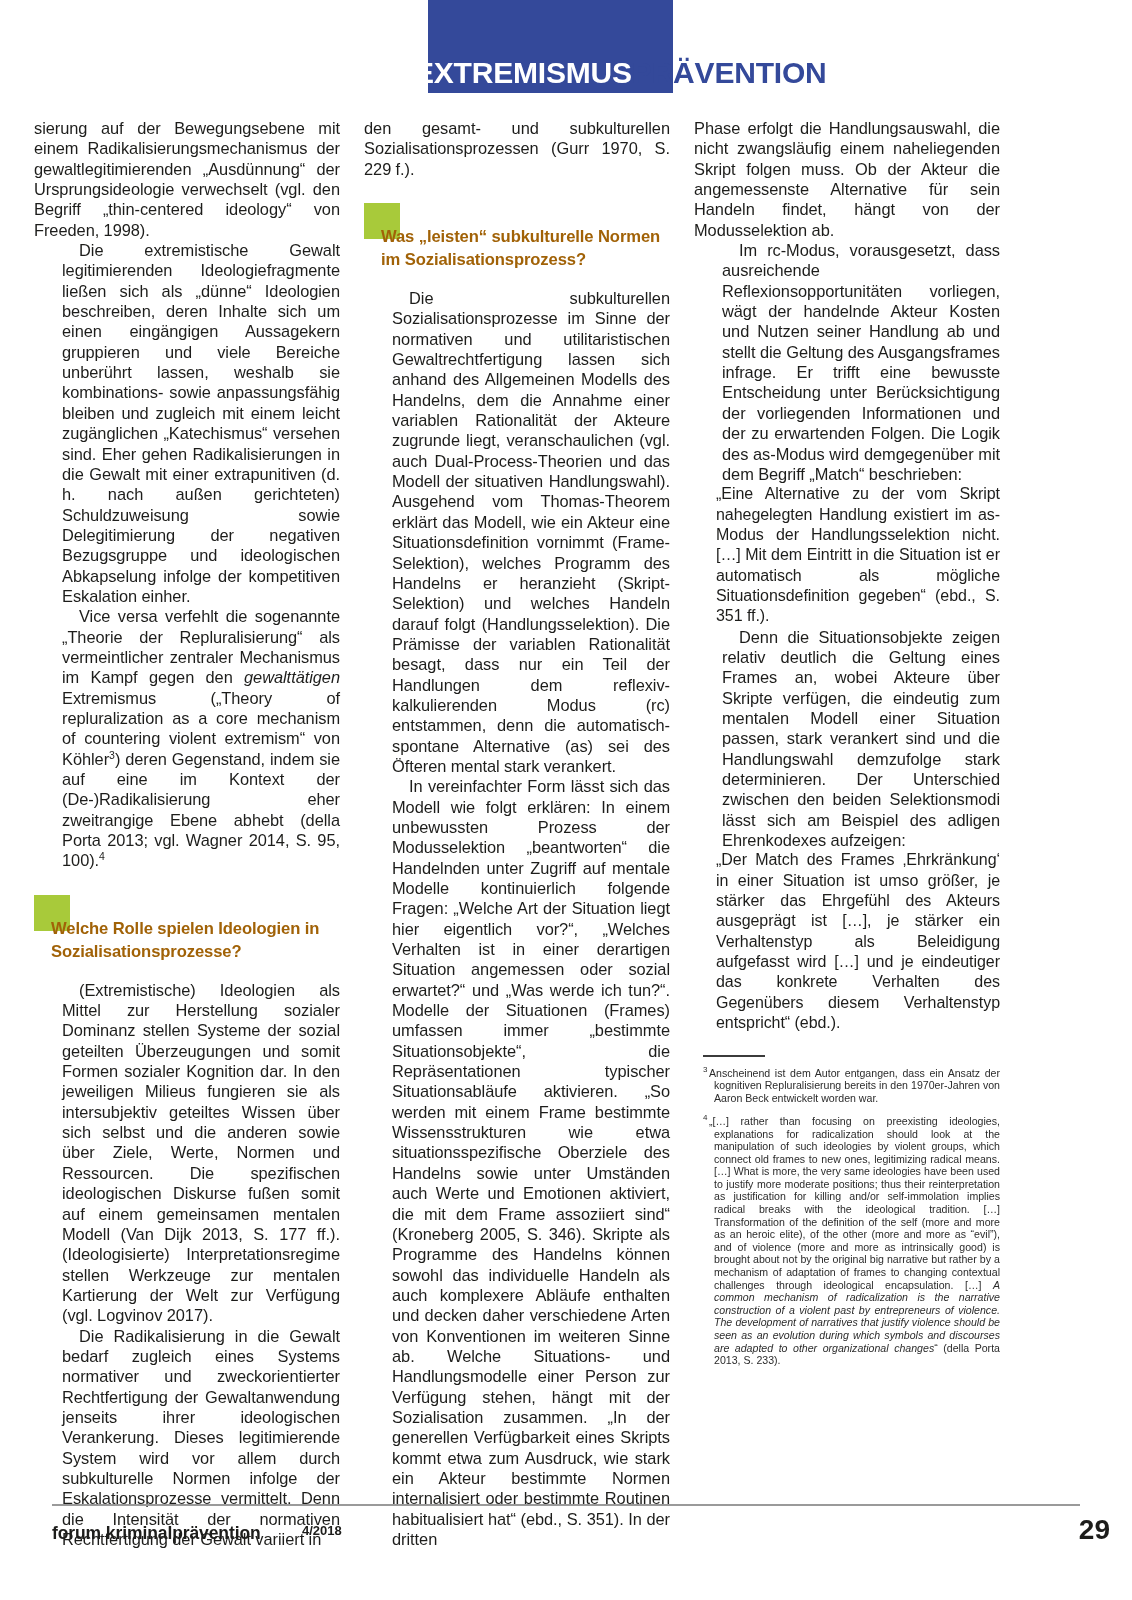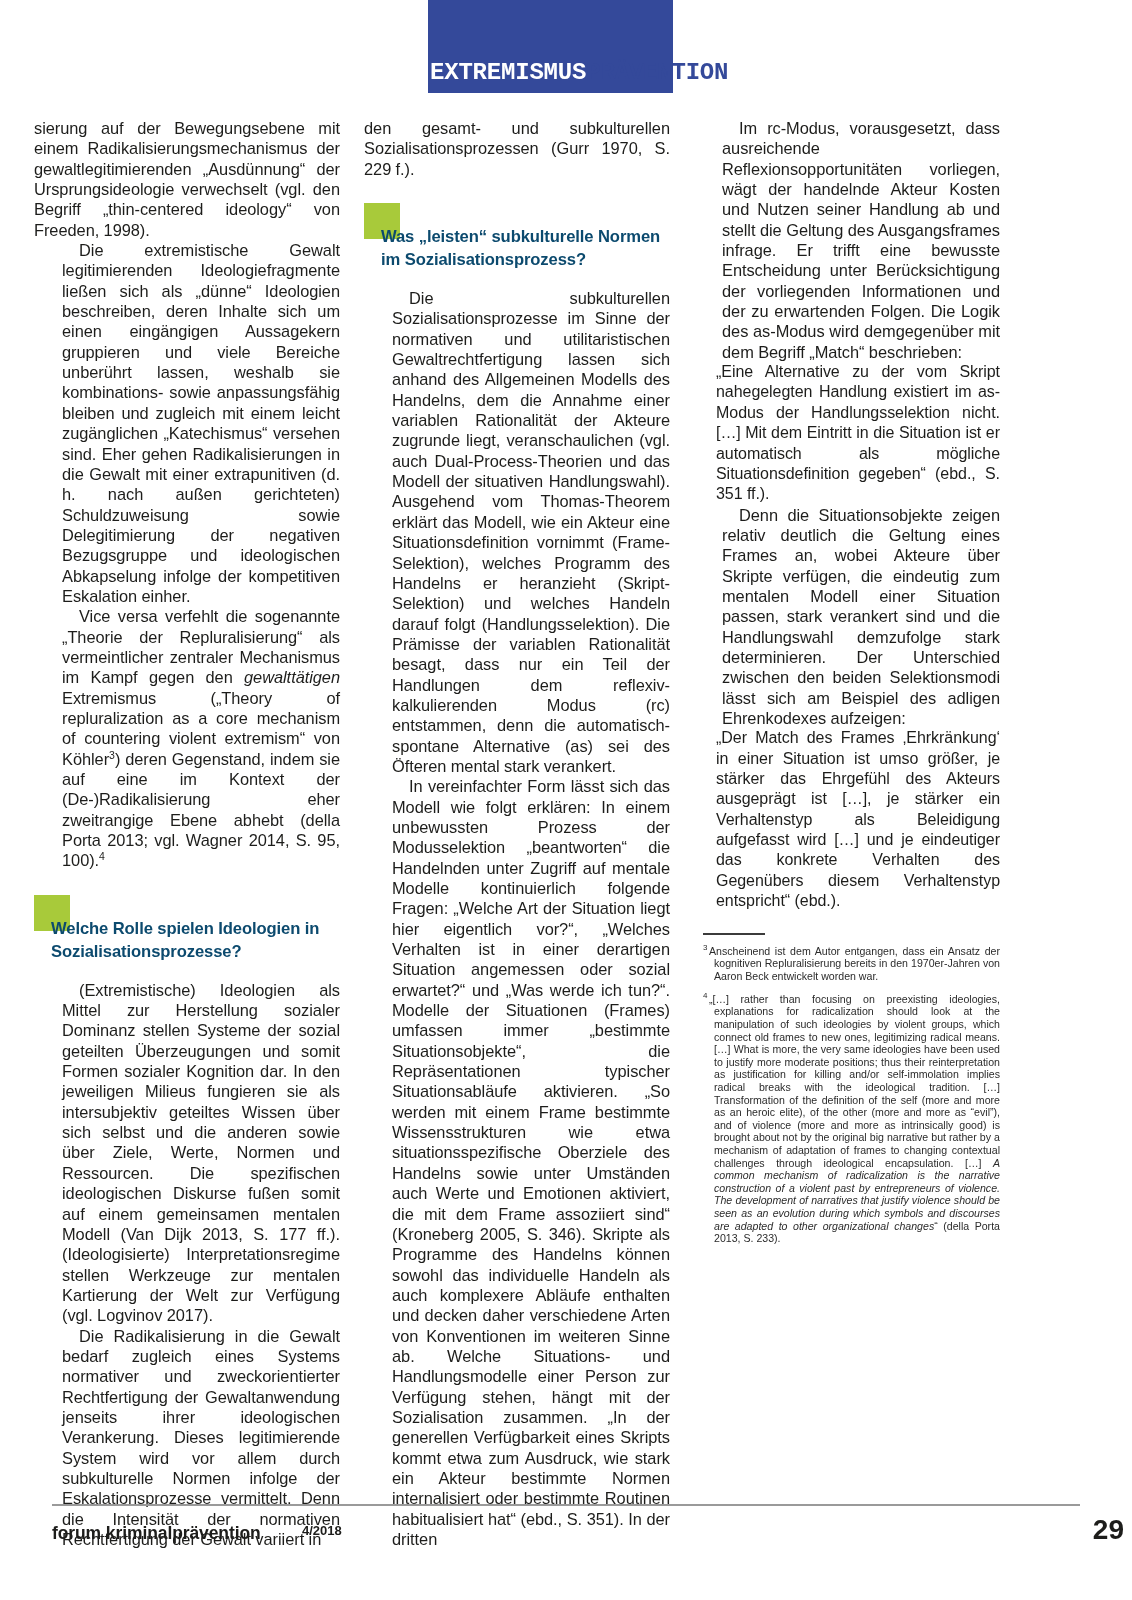--- a/index.html
+++ b/index.html
@@ -27,28 +27,27 @@
   .header-blue-box {
     position: absolute;
     left: 428px;
     top: 0;
     width: 245px;
     height: 93px;
     background: #34499a;
   }
   .header-title {
     position: absolute;
-    left: 430px;
+    left: 414px;
     top: 56px;
-    font-size: 24px;
+    font-size: 30px;
     font-weight: bold;
     letter-spacing: -0.2px;
     white-space: nowrap;
     line-height: 34px;
-    font-family: Liberation Mono, monospace;
   }
   .header-title .part-white { color: #ffffff; }
   .header-title .part-blue  { color: #34499a; }
 
   
   .columns {
     position: absolute;
     top: 118px;
     left: 34px;
     width: 1032px;
@@ -86,21 +85,21 @@
     position: absolute;
     left: 0;
     top: 0;
     width: 36px;
     height: 36px;
     background: #a8ca3a;
   }
   .heading-text {
     position: relative;
     z-index: 2;
-    color: #0c4a6e;
+    color: #a16207;
     font-size: 16.6px;
     font-weight: bold;
     line-height: 23px;
     padding-left: 17px;
     letter-spacing: -0.1px;
   }
 
   
   p.quote {
     margin: 0;
@@ -175,21 +174,21 @@
   .footer-issue {
     position: absolute;
     left: 302px;
     top: 19px;
     font-size: 13px;
     font-weight: bold;
     color: #1d1d1b;
   }
   .footer-pagenum {
     position: absolute;
-    right: 41px;
+    right: 55px;
     top: 10px;
     font-size: 28px;
     font-weight: bold;
     color: #1d1d1b;
   }
   .footer-accent {
     position: absolute;
     right: 0;
     bottom: 0;
     width: 12px;
@@ -229,20 +228,21 @@
     <div class="heading-block">
       <div class="heading-square"></div>
       <div class="heading-text">Was „leisten“ subkulturelle Normen im Sozialisationsprozess?</div>
     </div>
 
     <p class="body indent">Die subkulturellen Sozialisationsprozesse im Sinne der normativen und utilitaristischen Gewaltrechtfertigung lassen sich anhand des Allgemeinen Modells des Handelns, dem die Annahme einer variablen Rationalität der Akteure zugrunde liegt, veranschaulichen (vgl. auch Dual-Process-Theorien und das Modell der situativen Handlungswahl). Ausgehend vom Thomas-Theorem erklärt das Modell, wie ein Akteur eine Situationsdefinition vornimmt (Frame-Selektion), welches Programm des Handelns er heranzieht (Skript-Selektion) und welches Handeln darauf folgt (Handlungsselektion). Die Prämisse der variablen Rationalität besagt, dass nur ein Teil der Handlungen dem reflexiv-kalkulierenden Modus (rc) entstammen, denn die automatisch-spontane Alternative (as) sei des Öfteren mental stark verankert.</p>
     <p class="body indent">In vereinfachter Form lässt sich das Modell wie folgt erklären: In einem unbewussten Prozess der Modusselektion „beantworten“ die Handelnden unter Zugriff auf mentale Modelle kontinuierlich folgende Fragen: „Welche Art der Situation liegt hier eigentlich vor?“, „Welches Verhalten ist in einer derartigen Situation angemessen oder sozial erwartet?“ und „Was werde ich tun?“. Modelle der Situationen (Frames) umfassen immer „bestimmte Situationsobjekte“, die Repräsentationen typischer Situationsabläufe aktivieren. „So werden mit einem Frame bestimmte Wissensstrukturen wie etwa situationsspezifische Oberziele des Handelns sowie unter Umständen auch Werte und Emotionen aktiviert, die mit dem Frame assoziiert sind“ (Kroneberg 2005, S. 346). Skripte als Programme des Handelns können sowohl das individuelle Handeln als auch komplexere Abläufe enthalten und decken daher verschiedene Arten von Konventionen im weiteren Sinne ab. Welche Situations- und Handlungsmodelle einer Person zur Verfügung stehen, hängt mit der Sozialisation zusammen. „In der generellen Verfügbarkeit eines Skripts kommt etwa zum Ausdruck, wie stark ein Akteur bestimmte Normen internalisiert oder bestimmte Routinen habitualisiert hat“ (ebd., S. 351). In der dritten</p>
   </div>
 
   <div class="col">
+    <p class="body noindent">Phase erfolgt die Handlungsauswahl, die nicht zwangsläufig einem naheliegenden Skript folgen muss. Ob der Akteur die angemessenste Alternative für sein Handeln findet, hängt von der Modusselektion ab.</p>
     <p class="body indent">Im rc-Modus, vorausgesetzt, dass ausreichende Reflexionsopportunitäten vorliegen, wägt der handelnde Akteur Kosten und Nutzen seiner Handlung ab und stellt die Geltung des Ausgangsframes infrage. Er trifft eine bewusste Entscheidung unter Berücksichtigung der vorliegenden Informationen und der zu erwartenden Folgen. Die Logik des as-Modus wird demgegenüber mit dem Begriff „Match“ beschrieben:</p>
     <p class="quote">„Eine Alternative zu der vom Skript nahegelegten Handlung existiert im as-Modus der Handlungsselektion nicht. […] Mit dem Eintritt in die Situation ist er automatisch als mögliche Situationsdefinition gegeben“ (ebd., S. 351 ff.).</p>
     <p class="body indent">Denn die Situationsobjekte zeigen relativ deutlich die Geltung eines Frames an, wobei Akteure über Skripte verfügen, die eindeutig zum mentalen Modell einer Situation passen, stark verankert sind und die Handlungswahl demzufolge stark determinieren. Der Unterschied zwischen den beiden Selektionsmodi lässt sich am Beispiel des adligen Ehrenkodexes aufzeigen:</p>
     <p class="quote">„Der Match des Frames ‚Ehrkränkung‘ in einer Situation ist umso größer, je stärker das Ehrgefühl des Akteurs ausgeprägt ist […], je stärker ein Verhaltenstyp als Beleidigung aufgefasst wird […] und je eindeutiger das konkrete Verhalten des Gegenübers diesem Verhaltenstyp entspricht“ (ebd.).</p>
 
     <div class="footnotes">
       <div class="fn-rule"></div>
       <p class="footnote"><span class="fn-num">3</span><span>Anscheinend ist dem Autor entgangen, dass ein Ansatz der kognitiven Repluralisierung bereits in den 1970er-Jahren von Aaron Beck entwickelt worden war.</span></p>
       <p class="footnote"><span class="fn-num">4</span><span>„[…] rather than focusing on preexisting ideologies, explanations for radicalization should look at the manipulation of such ideologies by violent groups, which connect old frames to new ones, legitimizing radical means. […] What is more, the very same ideologies have been used to justify more moderate positions; thus their reinterpretation as justification for killing and/or self-immolation implies radical breaks with the ideological tradition. […] Transformation of the definition of the self (more and more as an heroic elite), of the other (more and more as “evil”), and of violence (more and more as intrinsically good) is brought about not by the original big narrative but rather by a mechanism of adaptation of frames to changing contextual challenges through ideological encapsulation. […] </span><span class="fn-italic">A common mechanism of radicalization is the narrative construction of a violent past by entrepreneurs of violence. The development of narratives that justify violence should be seen as an evolution during which symbols and discourses are adapted to other organizational changes</span><span>“ (della Porta 2013, S. 233).</span></p>
     </div>

